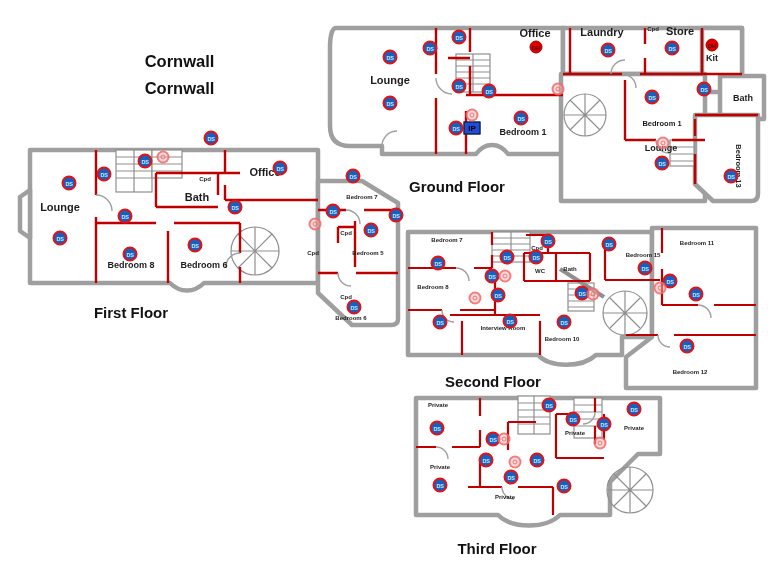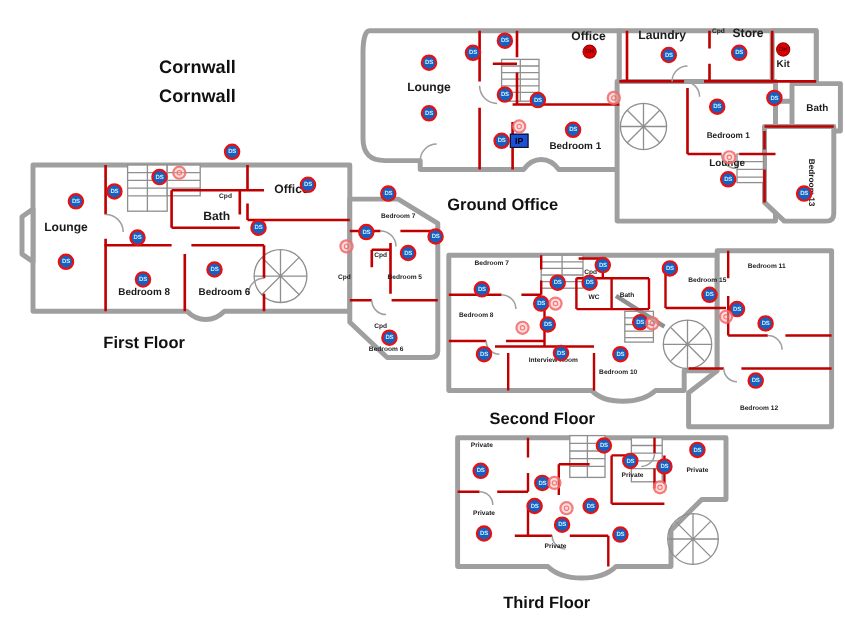--- a/index.html
+++ b/index.html
@@ -68,21 +68,21 @@
         <path d="M377,99 H440 M377,103 V120 M377,138 V168"></path>
       </g>
       <g stroke="#9f9f9f" stroke-width="1.4" fill="none">
         <path d="M64,130 a15,15 0 0 1 15,-15"></path>
         <path d="M118,62 a16,16 0 0 0 16,16"></path>
         <path d="M307,44 a14,14 0 0 0 -14,14"></path>
         <path d="M338,124 a13,13 0 0 0 13,13"></path>
         <path d="M304,58 a14,14 0 0 1 14,14"></path>
       </g>
     </svg>
-  <div class="floor-label" style="left: 139px; top: 170px;">Ground Office</div>
+  <div class="floor-label" style="left: 139px; top: 170px;">Ground Floor</div>
       <div class="room-label lg" style="left: 72px; top: 64px;">Lounge</div>
       <div class="room-label lg" style="left: 217px; top: 17px;">Office</div>
       <div class="room-label lg" style="left: 284px; top: 16px;">Laundry</div>
       <div class="room-label xs" style="left: 335px; top: 13px;">Cpd</div>
       <div class="room-label lg" style="left: 362px; top: 15px;">Store</div>
       <div class="room-label md" style="left: 394px; top: 42px;">Kit</div>
       <div class="room-label md" style="left: 425px; top: 82px;">Bath</div>
       <div class="room-label md" style="left: 205px; top: 116px;">Bedroom 1</div>
       <div class="room-label sm" style="left: 344px; top: 107px;">Bedroom 1</div>
       <div class="room-label md" style="left: 343px; top: 132px;">Lounge</div>

